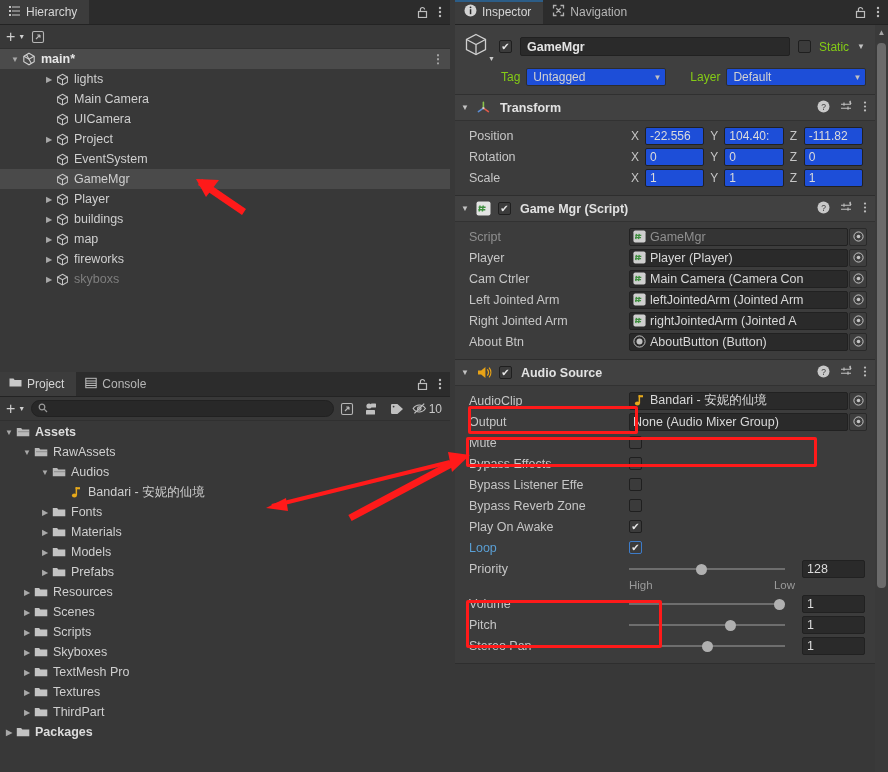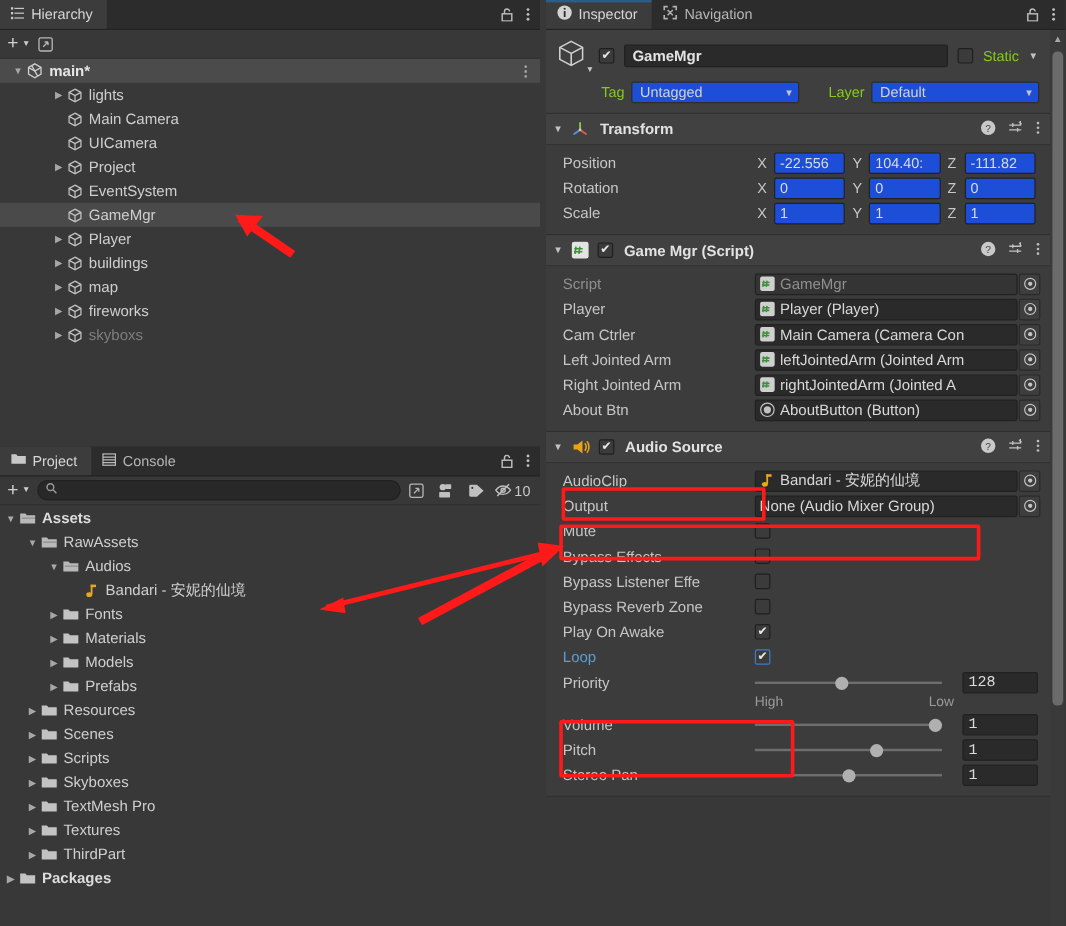--- a/index.html
+++ b/index.html
@@ -140,21 +140,21 @@
   }
   .objfield.dim { background: #343434; color: #8f8f8f; }
   .objfield .otext { overflow: hidden; text-overflow: clip; white-space: nowrap; }
   .objpick {
     width: 18px; height: 18px; flex: 0 0 18px; background: #3e3e3e;
     border: 1px solid #2a2a2a; border-radius: 2px;
     display: flex; align-items: center; justify-content: center;
     color: #c9c9c9; font-size: 11px;
   }
 
-  .slider-wrap { flex: 1; display: flex; align-items: center; gap: 17px; padding-right: 2px; font-family: Liberation Mono, monospace; }
+  .slider-wrap { flex: 1; display: flex; align-items: center; gap: 17px; padding-right: 2px; }
   .slider { position: relative; flex: 1; height: 18px; }
   .slider .track {
     position: absolute; top: 8px; left: 0; right: 0; height: 2px; background: #6e6e6e;
   }
   .slider .knob {
     position: absolute; top: 4px; width: 11px; height: 11px; border-radius: 50%;
     background: #b0b0b0;
   }
   .numbox {
     width: 63px; flex: 0 0 63px; height: 18px; background: #2a2a2a;

